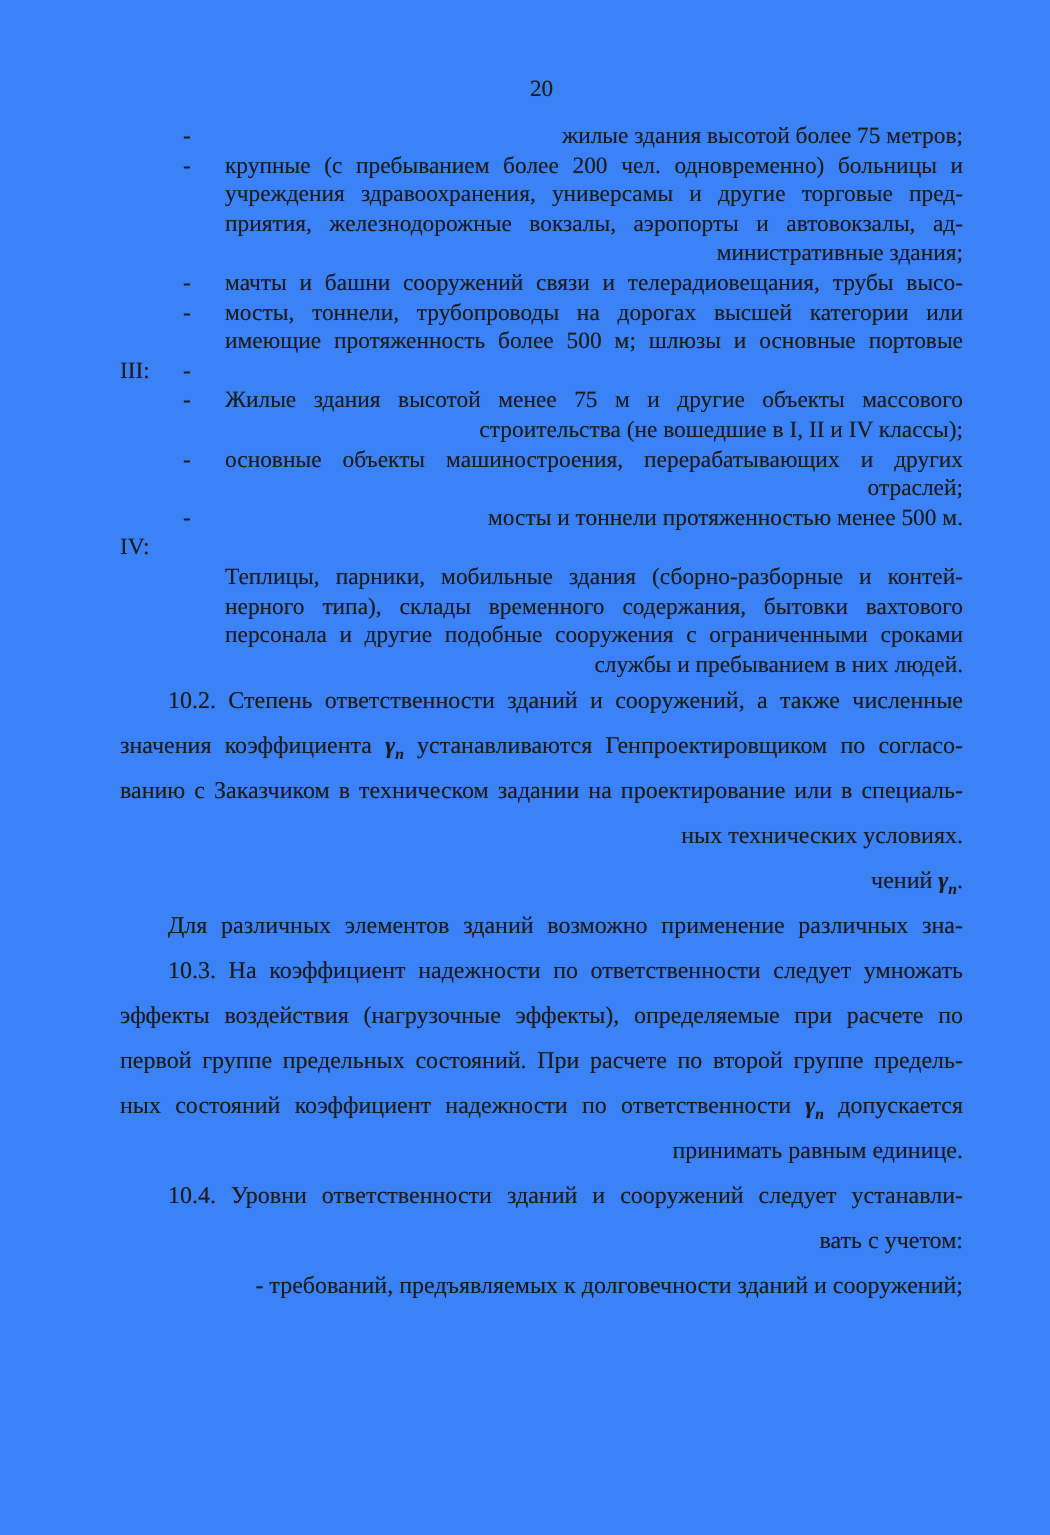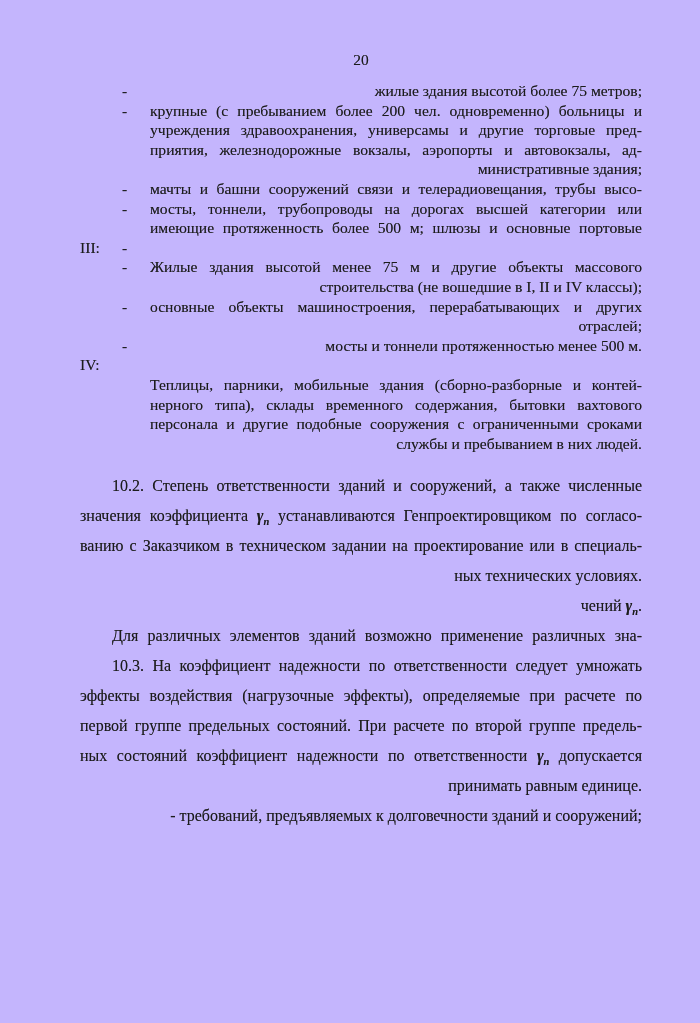--- a/index.html
+++ b/index.html
@@ -1,32 +1,32 @@
 <!DOCTYPE html>
 <html><head>
 <meta charset="utf-8">
 <style>
   html,body { margin:0; padding:0; background:#ffffff; }
   .page {
     position:relative; width:700px; height:1023px;
-    background:#c4b5fd; overflow:hidden;
+    background:#3b82f6; overflow:hidden;
     font-family:"Liberation Serif", serif;
     color:#1c1c1c;
     text-shadow:0 0 0.5px rgba(45,45,45,0.55);
   }
   .content { position:absolute; left:80px; top:50px; width:562px; }
   .pagenum { text-align:center; font-size:15.5px; line-height:20px; margin-bottom:11px; }
   .list-region { font-size:15.6px; line-height:19.6px; }
   .line { min-height:19.6px;text-align:right; }
   .j { text-align:justify; text-align-last:justify; }
   .li { position:relative; padding-left:70px; }
   .li > .marker { position:absolute; left:42px; top:0; }
   .sec { font-size:15.6px; line-height:19.6px; }
   .iv-para { padding-left:70px; }
-  .para-region { font-size:16px; margin-top:18px; }
+  .para-region { font-size:16px; margin-top:0; }
   .para-region .line { line-height:30px; min-height:30px; }
   .ind { text-indent:32px; }
   .ind2 { text-indent:38px; }
   .gm { font-style:italic;font-weight:bold; }
   sub { font-size:0.65em; line-height:0; }
 </style>
 </head>
 <body>
 
 <div class="page">
@@ -109,20 +109,24 @@
       </div>
 
       <div>
         <div class="line j ind">10.3. На коэффициент надежности по ответственности следует умножать</div>
         <div class="line j">эффекты воздействия (нагрузочные эффекты), определяемые при расчете по</div>
         <div class="line j">первой группе предельных состояний. При расчете по второй группе предель-</div>
         <div class="line j">ных состояний коэффициент надежности по ответственности <span class="gm">γ<sub>n</sub></span> допускается</div>
         <div class="line">принимать равным единице.</div>
       </div>
 
+      <div>
+        <div class="line j ind">10.4. Уровни ответственности зданий и сооружений следует устанавли-</div>
+        <div class="line">вать с учетом:</div>
+      </div>
 
       <div>
         <div class="line ind2">- требований, предъявляемых к долговечности зданий и сооружений;</div>
       </div>
 
     </div>
   </div>
 </div>
 
 </body></html>

